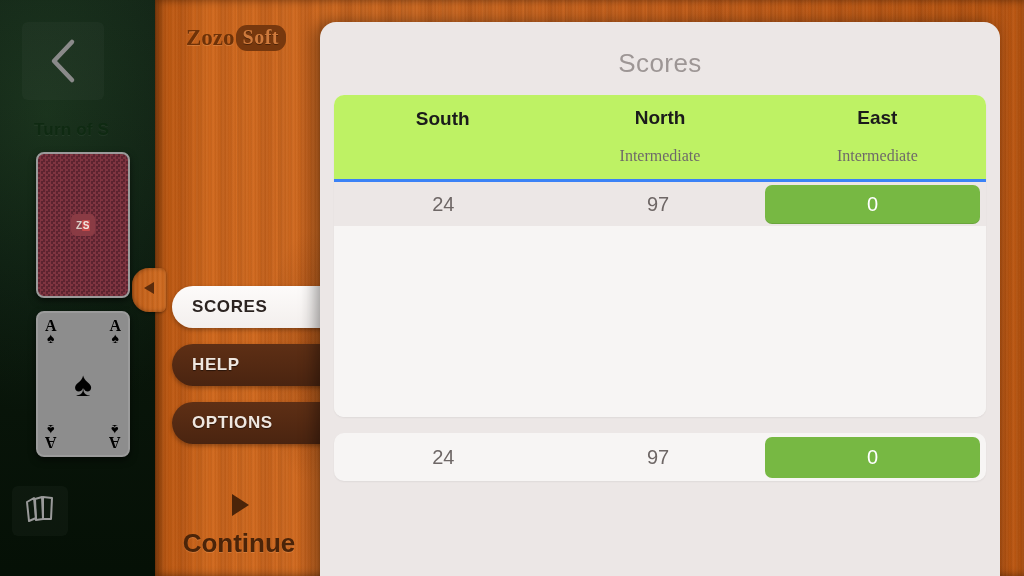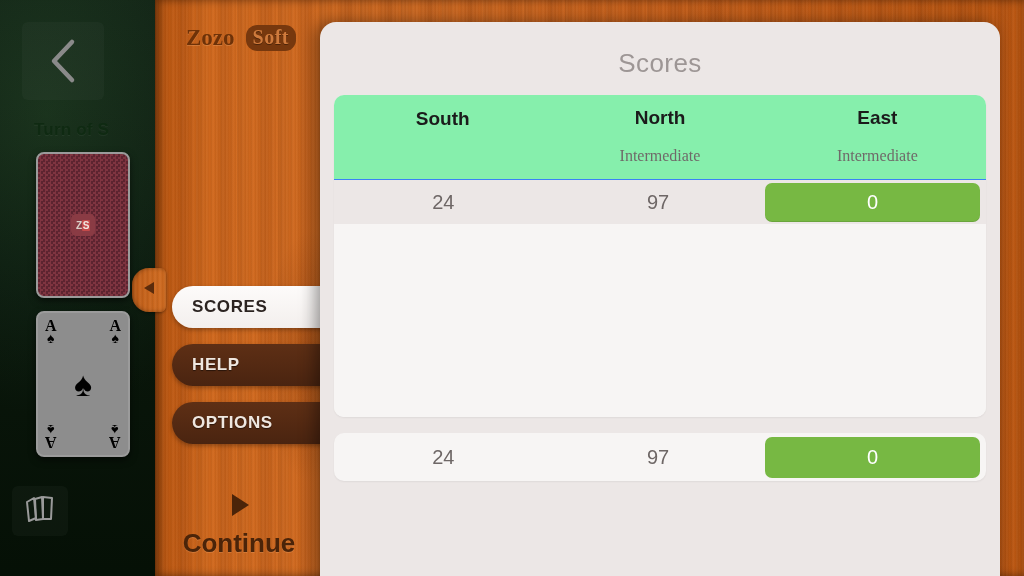--- a/index.html
+++ b/index.html
@@ -156,21 +156,21 @@
     width: 56px; height: 50px;
     background: rgba(255,255,255,0.030);
     border-radius: 6px;
     display: flex; align-items: center; justify-content: center;
   }
 
   
   .brand {
     position: absolute;
     left: 186px; top: 25px;
-    display: flex; align-items: center; gap: 11px;
+    display: flex; align-items: center; gap: 1px;
     font-family: "Liberation Serif", serif;
   }
   .brand-zozo {
     font-size: 23px;
     font-weight: bold;
     color: #6e3208;
     text-shadow: 0 1px 0 rgba(255,190,140,0.25);
   }
   .brand-soft {
     font-size: 20px;
@@ -275,23 +275,23 @@
     display: flex;
     align-items: center;
   }
   .col {
     flex: 1;
     text-align: center;
     position: relative;
   }
 
   .head-row {
-    background: #86efac;
+    background: #bef264;
     padding: 12px 0 14px 0;
-    border-bottom: 1px solid #3b82f6;
+    border-bottom: 3px solid #3b82f6;
   }
   .head-name {
     font-size: 19px;
     font-weight: bold;
     color: #1b1b1b;
   }
   .head-sub {
     font-size: 16px;
     color: #6f6a69;
     margin-top: 18px;

